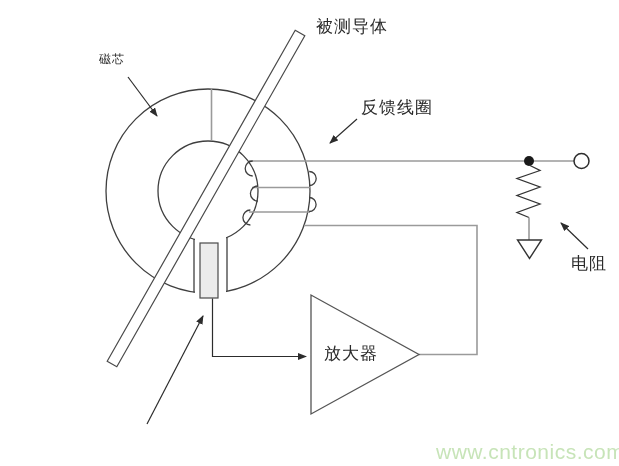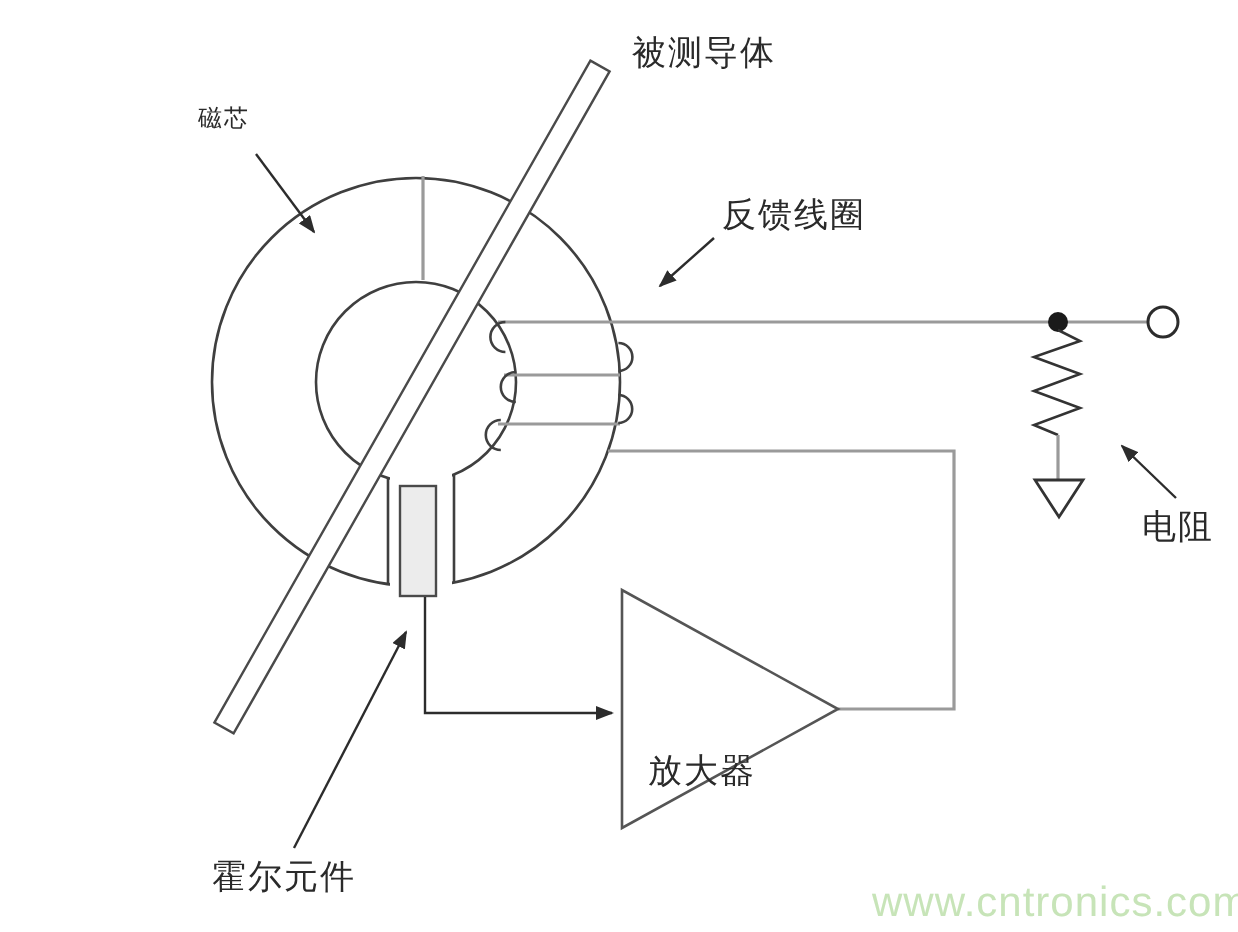--- a/index.html
+++ b/index.html
@@ -90,17 +90,16 @@
     <line x1="128" y1="77" x2="157" y2="116" class="arrowline" marker-end="url(#arrow)"></line>
     <line x1="357" y1="119" x2="330" y2="143" class="arrowline" marker-end="url(#arrow)"></line>
     <line x1="588" y1="249" x2="561" y2="223" class="arrowline" marker-end="url(#arrow)"></line>
     <line x1="147" y1="424" x2="203" y2="316" class="arrowline" marker-end="url(#arrow)"></line>
   </svg>
 
   <div class="lbl" style="left:99px;top:53px;font-size:12px;">磁芯</div>
   <div class="lbl" style="left:316px;top:18px;">被测导体</div>
   <div class="lbl" style="left:361px;top:99px;">反馈线圈</div>
   <div class="lbl" style="left:571px;top:255px;">电阻</div>
-  <div class="lbl" style="left:106px;top:430px;">霍尔元件</div>
-  <div class="lbl" style="left:324px;top:345px;margin-top:32px;">放大器</div>
+  <div class="lbl" style="left:324px;top:345px;">放大器</div>
 
   <div class="watermark" style="left:436px;top:440px;">www.cntronics.com</div>
 </div>
 
 </body></html>

